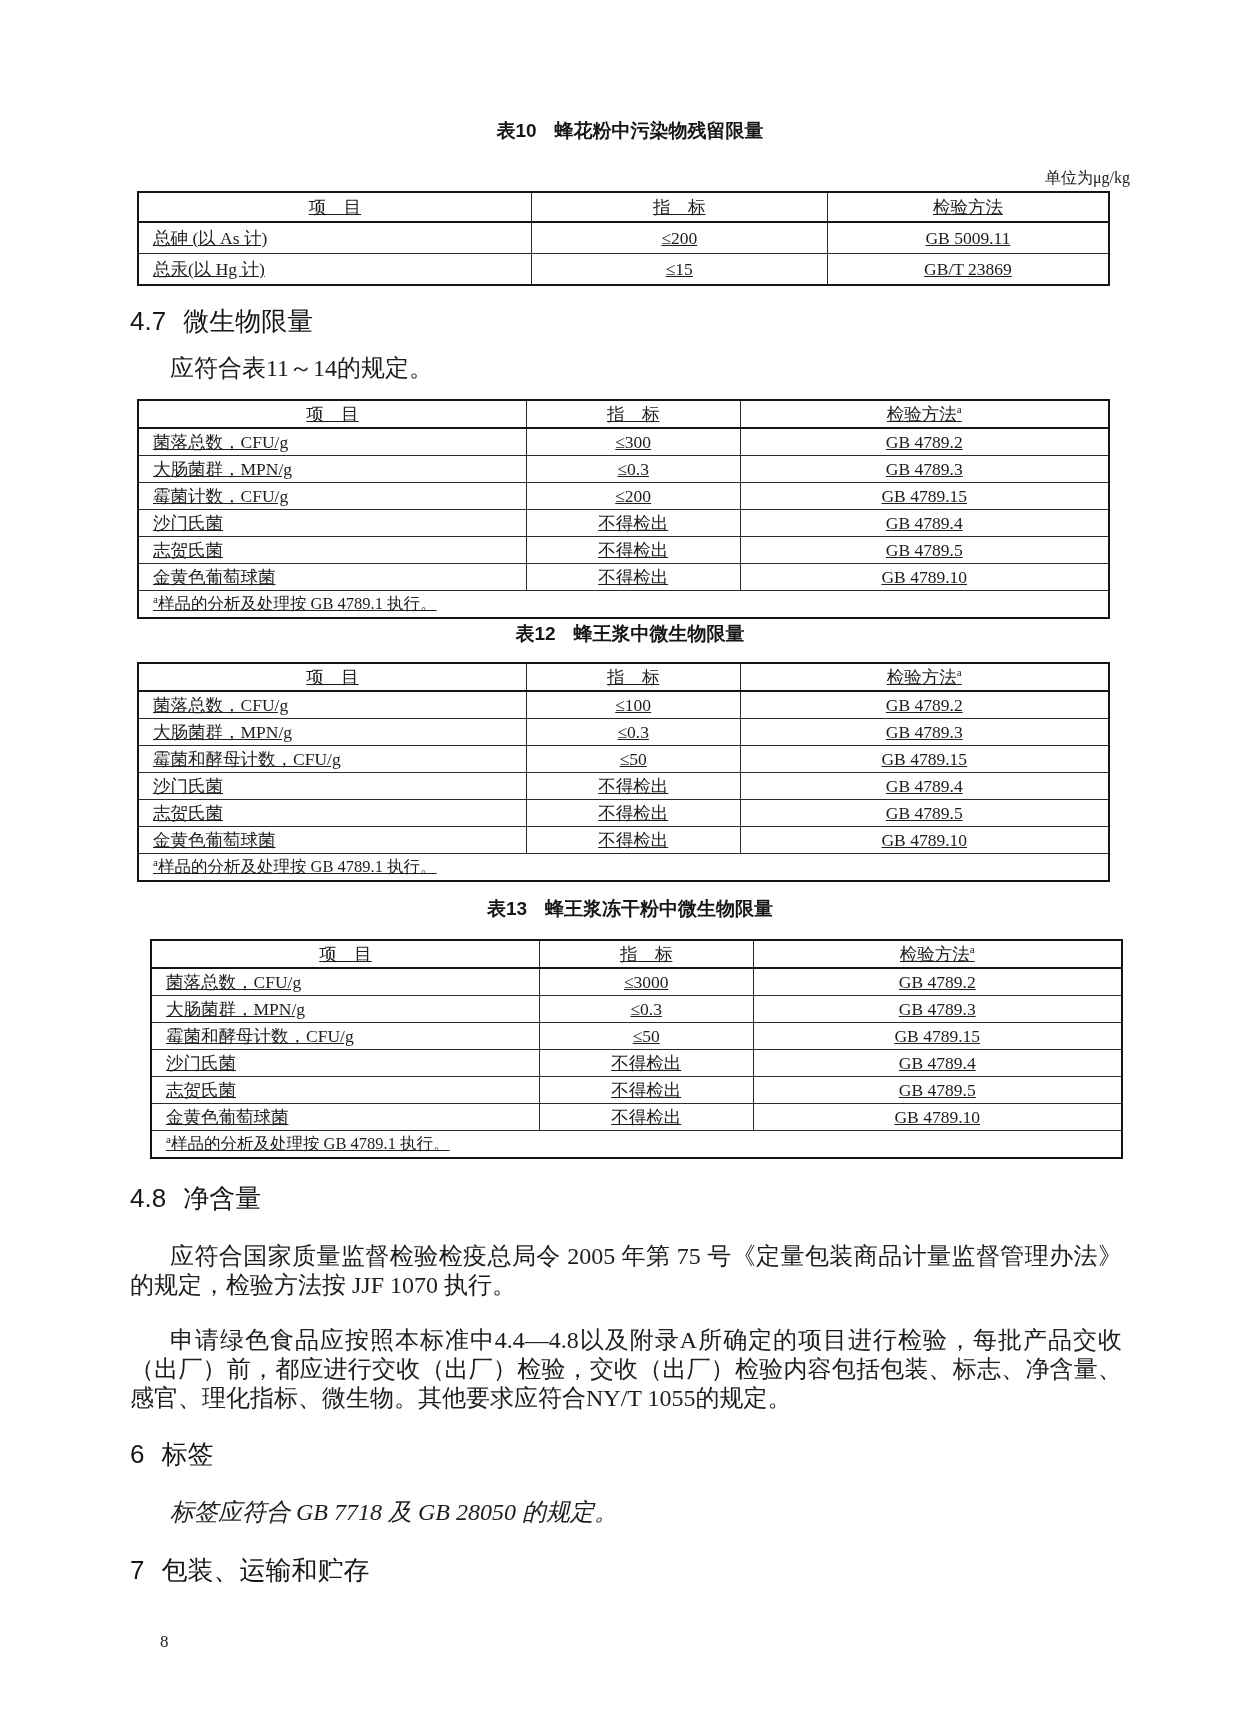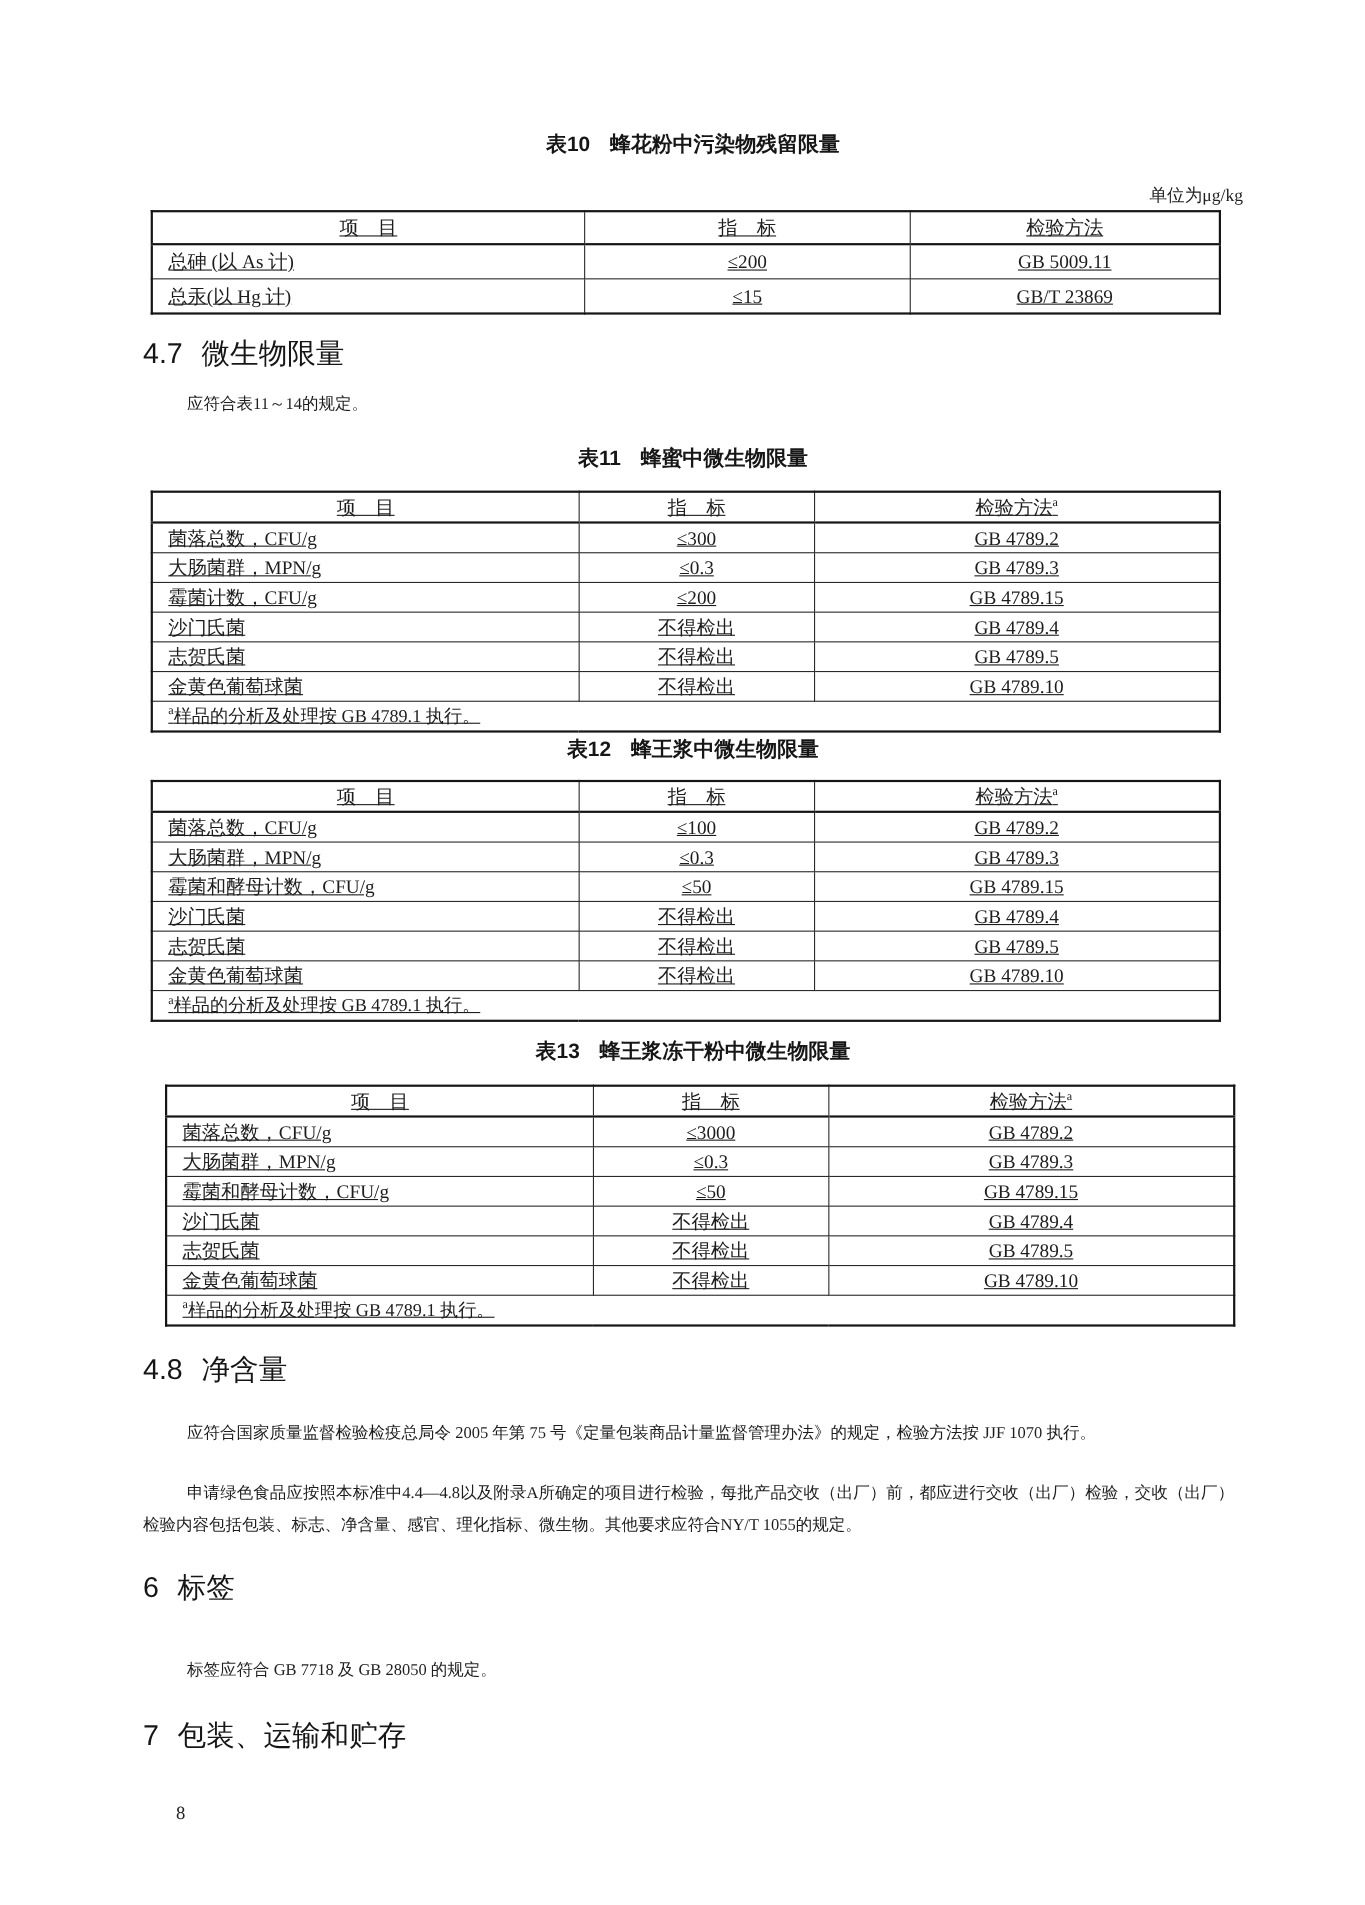--- a/index.html
+++ b/index.html
@@ -61,27 +61,27 @@
     font-weight:normal;font-size:26px;color:#161616;
   }
   .sec-heading .sec-num{display:inline-block;margin-right:17px;}
   .h47{margin-top:18px;}
   .h48{margin-top:22px;}
   .h5{margin-top:22px;}
   .h6{margin-top:24px;}
   .h7{margin-top:26px;}
 
   .para{
-    font-size:15px;line-height:29px;text-align:justify;
+    font-size:24px;line-height:29px;text-align:justify;
     text-indent:40px;color:#1d1d1d;width:992px;
   }
   .p47{margin-top:15px;}
   .p48{margin-top:26px;}
   .p5{margin-top:26px;}
-  .p6{margin-top:44px;}
+  .p6{margin-top:26px;font-style:italic;}
 
   .page-number{
     margin-top:44px;margin-left:30px;font-size:17px;color:#222;
   }
 </style>
 </head>
 <body>
 
 <div class="page">
   <div class="content">
@@ -117,23 +117,20 @@
             <td>GB/T 23869</td>
           </tr>
         </tbody>
     </table>
 
     <div class="sec-heading h47">
       <span class="sec-num">4.7</span><span>微生物限量</span>
     </div>
     <div class="para p47">应符合表11～14的规定。</div>
 
-    <div class="tbl-caption c11">
-      <span class="cap-label">表11</span><span>蜂蜜中微生物限量</span>
-    </div>
     <table class="std micro t11">
       <colgroup>
           <col style="width:40%">
           <col style="width:22%">
           <col style="width:38%">
         </colgroup>
       <thead>
         <tr>
           <th>项　目</th>
           <th>指　标</th>

